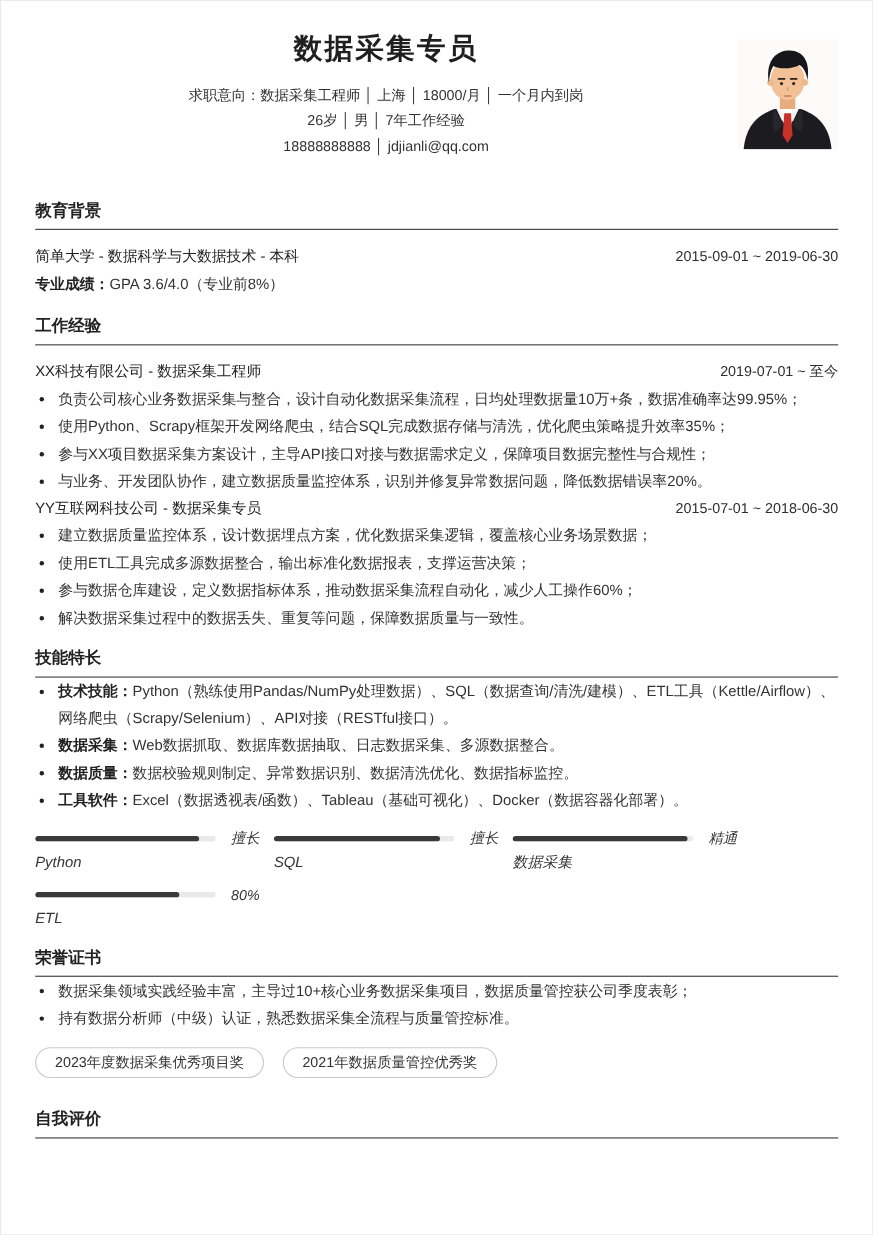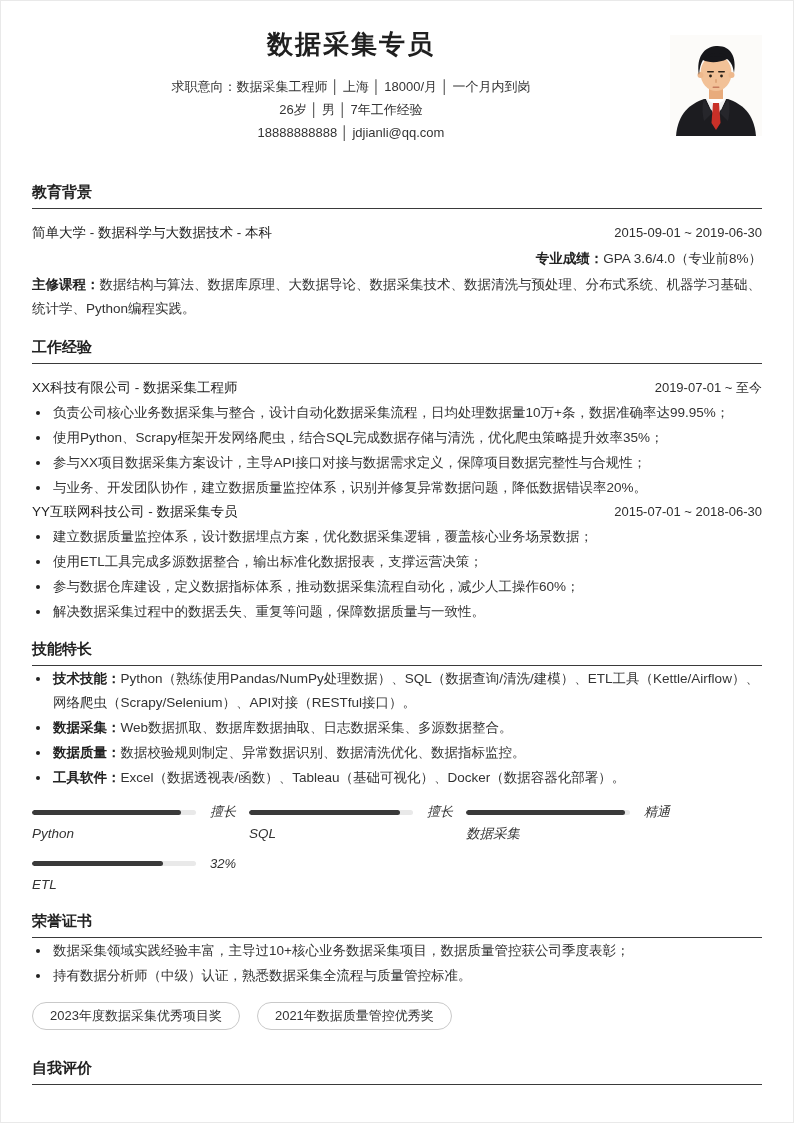--- a/index.html
+++ b/index.html
@@ -34,21 +34,21 @@
   .sec-skill { margin-top: 15px; }
   .sec-honor { margin-top: 18px; }
   .sec-eval { margin-top: 28px; }
   
   .entry-row { display: flex; justify-content: space-between; align-items: baseline; }
   .entry-row.first { margin-top: 12px; }
   .entry-row.later { }
   .entry-title { font-weight: normal; color: #222; font-size: 13.5px; line-height: 24px; }
   .entry-date { font-size: 13px; color: #2e2e2e; line-height: 24px; }
   .info-line { font-size: 13.5px; line-height: 24px; margin-top: 2px; color: #333; }
-  .info-line.first { margin-top: 2px; text-align: right; }
+  .info-line.first { margin-top: 2px; }
   .info-label { font-weight: bold; color: #222; }
   
   .bullet { display: flex; margin-top: 1px; font-size: 13.5px; line-height: 24px; color: #333; }
   .bullet.lead { }
   .bullet-dot {
     width: 4px; height: 4px; border-radius: 50%; background: #222;
     margin: 10px 13px 0 4px; flex: none;
   }
   .bullet-text { flex: 1; }
   
@@ -120,23 +120,20 @@
 
   <div class="sec-edu">
     <div class="section-heading">教育背景</div>
     <div class="entry-row first">
       <span class="entry-title">简单大学 - 数据科学与大数据技术 - 本科</span>
       <span class="entry-date">2015-09-01 ~ 2019-06-30</span>
     </div>
     <div class="info-line first">
       <span class="info-label">专业成绩：</span><span>GPA 3.6/4.0（专业前8%）</span>
     </div>
-    <div class="info-line">
-      <span class="info-label">主修课程：</span><span>数据结构与算法、数据库原理、大数据导论、数据采集技术、数据清洗与预处理、分布式系统、机器学习基础、统计学、Python编程实践。</span>
-    </div>
   </div>
 
   <div class="sec-work">
     <div class="section-heading">工作经验</div>
 
     <div class="entry-row first">
       <span class="entry-title">XX科技有限公司 - 数据采集工程师</span>
       <span class="entry-date">2019-07-01 ~ 至今</span>
     </div>
     <div class="bullet lead">
@@ -224,21 +221,21 @@
             </span>
           <span class="bar-level">精通</span>
         </div>
         <div class="bar-name">数据采集</div>
       </div>
       <div class="bar-item">
         <div class="bar-row">
           <span class="bar-track">
               <span class="bar-fill" style="width: 80%; display: block;"></span>
             </span>
-          <span class="bar-level">32%</span>
+          <span class="bar-level">80%</span>
         </div>
         <div class="bar-name">ETL</div>
       </div>
     </div>
   </div>
 
   <div class="sec-honor">
     <div class="section-heading">荣誉证书</div>
     <div class="bullet lead">
         <span class="bullet-dot"></span>

